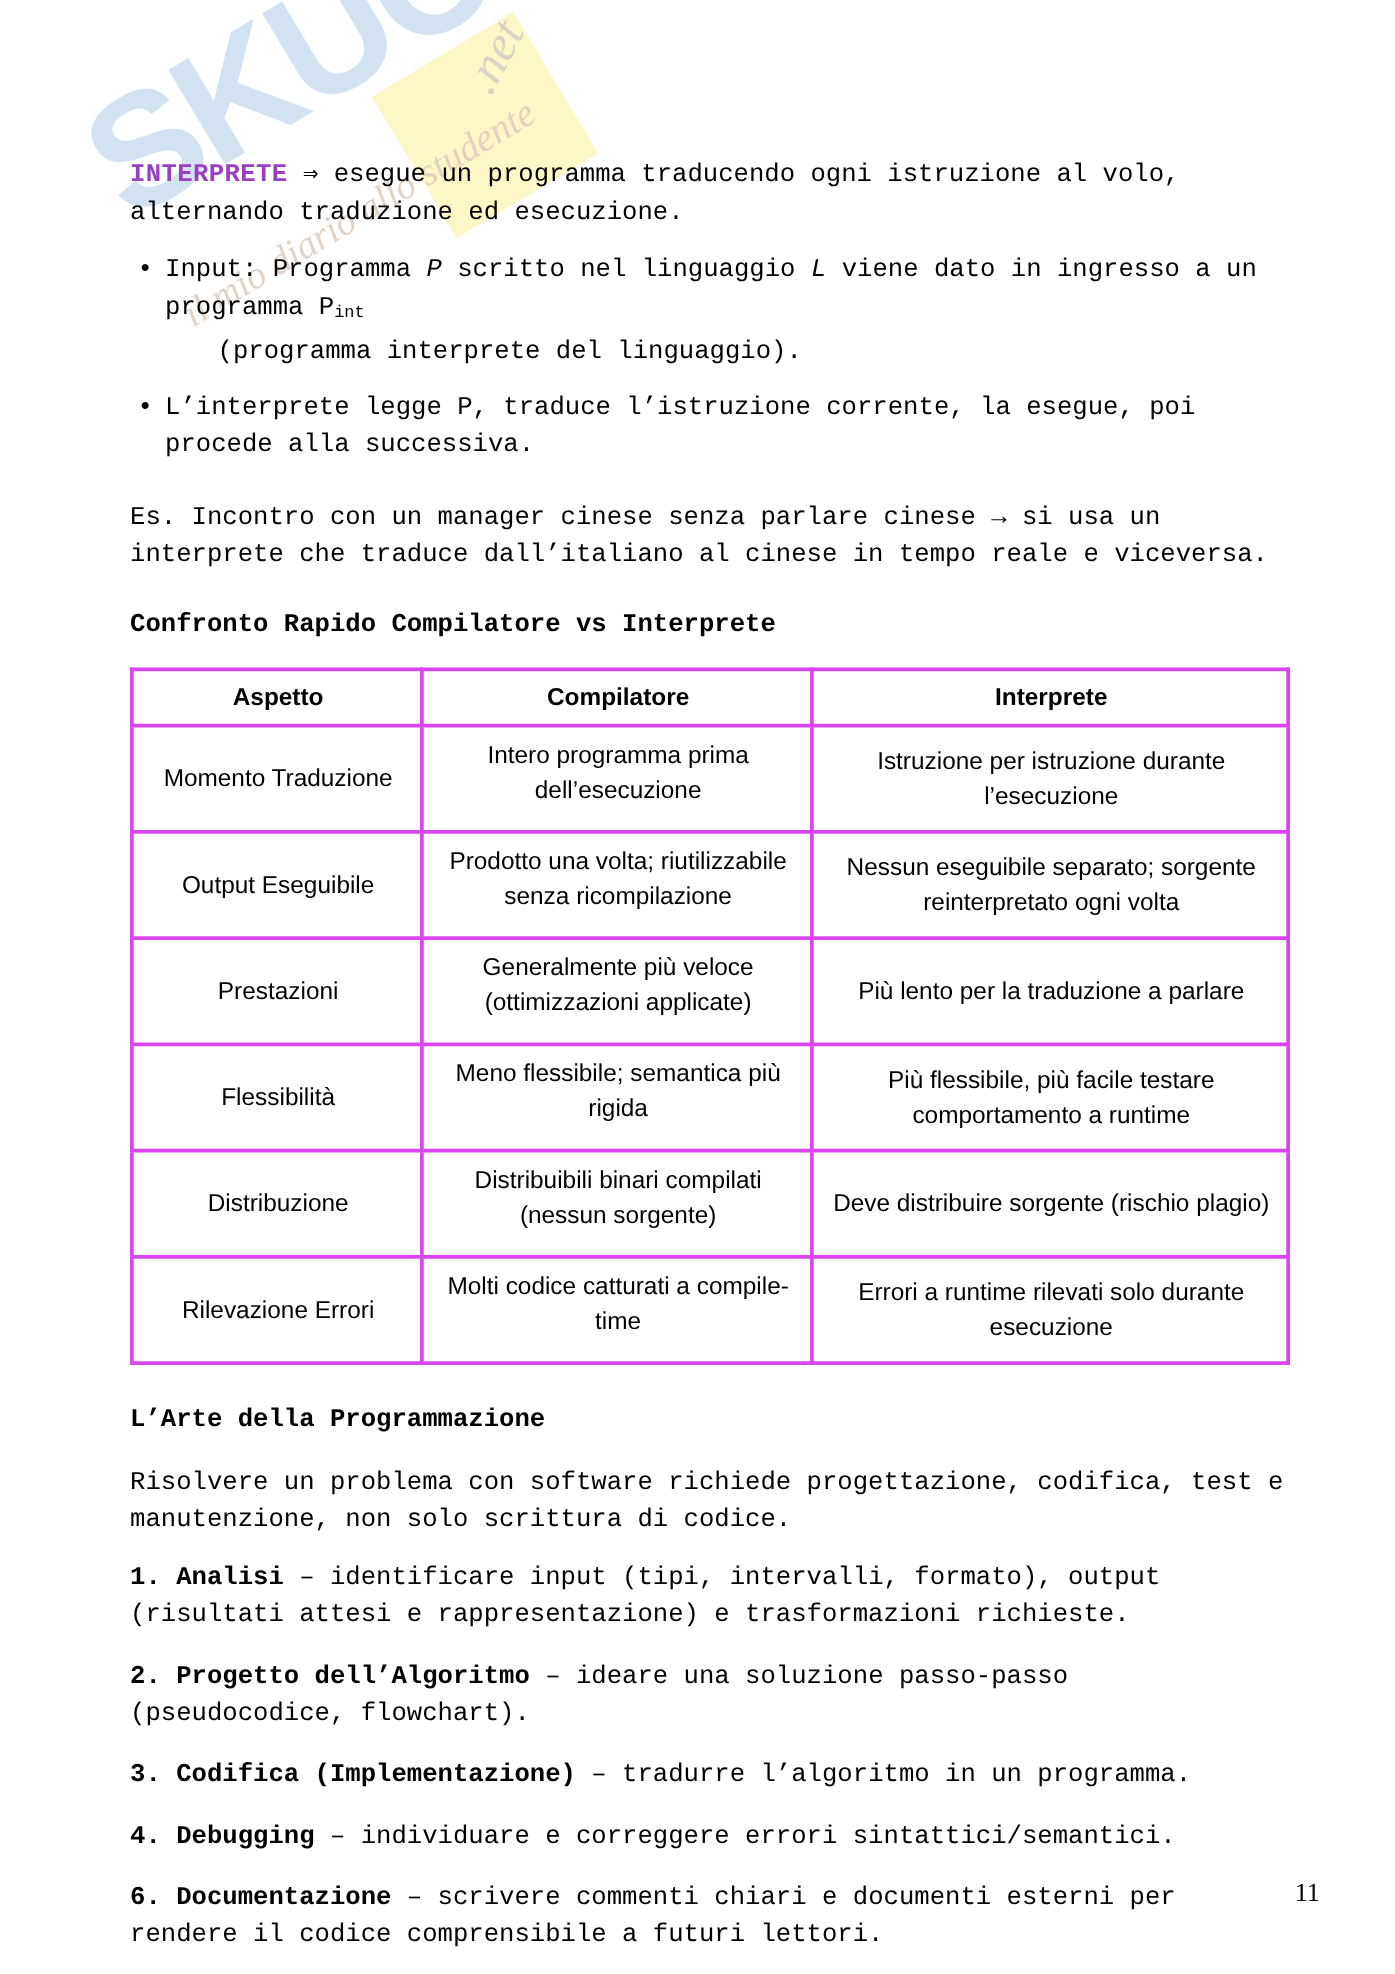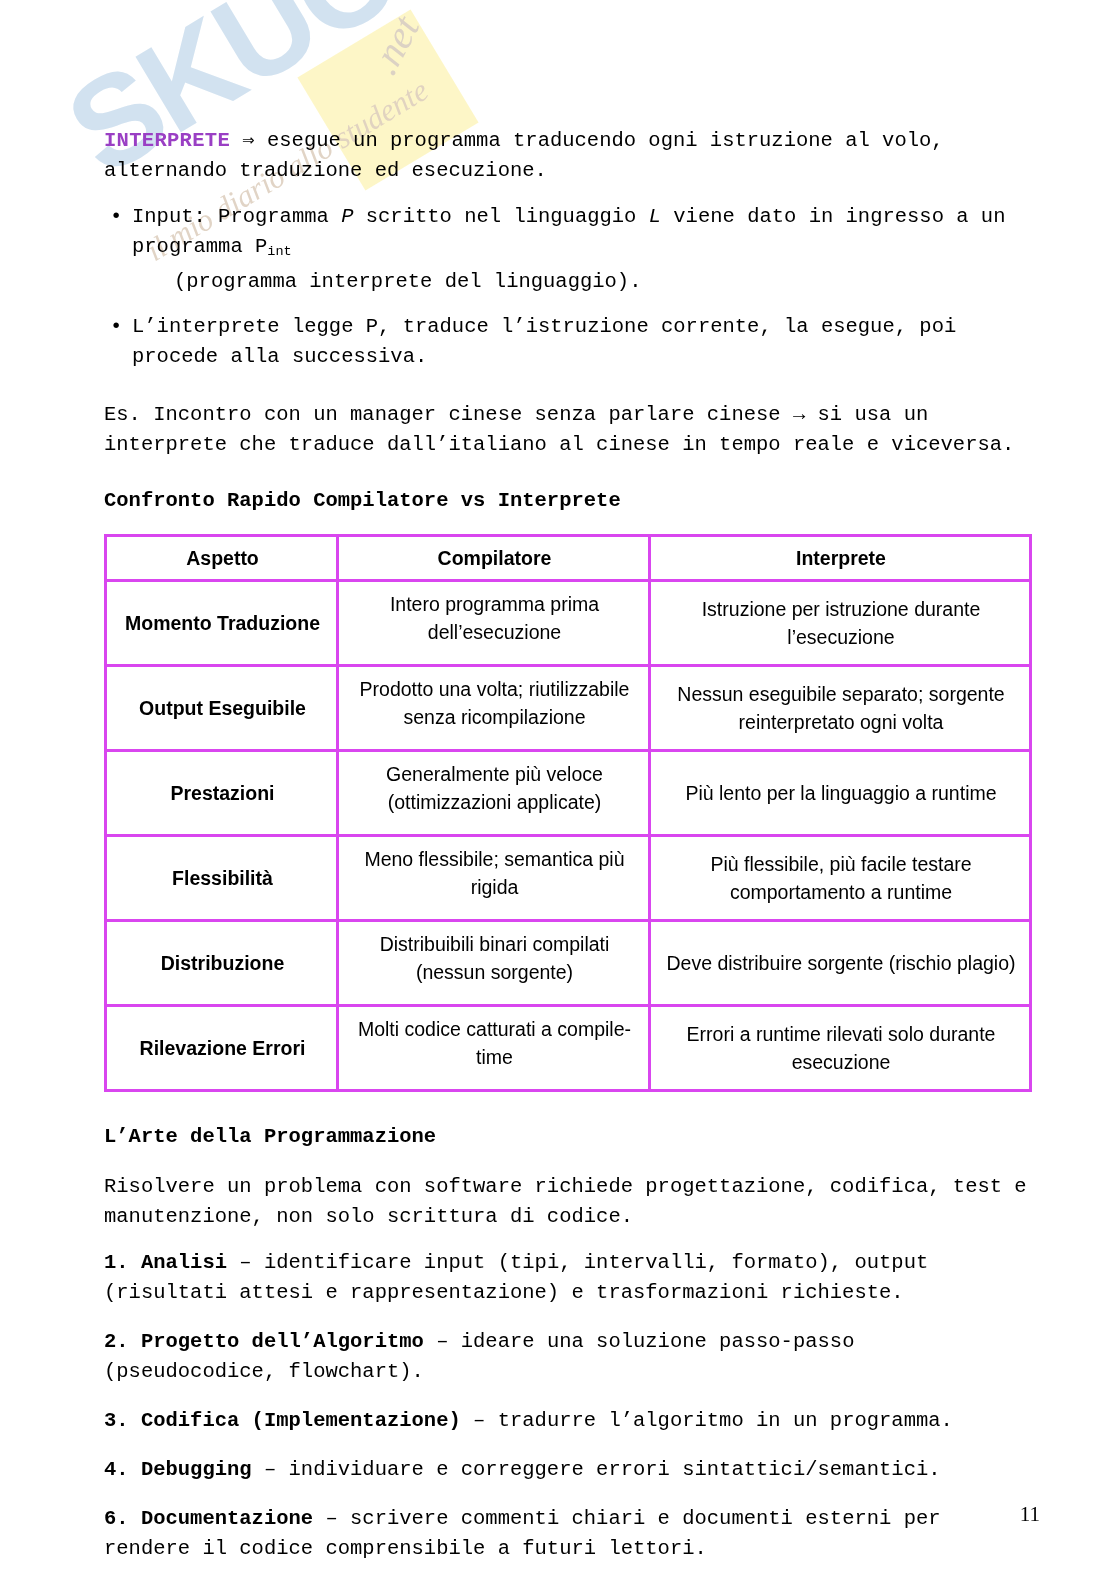--- a/index.html
+++ b/index.html
@@ -152,21 +152,21 @@
   table.cmp th {
     font-weight: bold;
     padding-top: 7px;
     padding-bottom: 7px;
     vertical-align: middle;
   }
   table.cmp col.c1 { width: 232px; }
   table.cmp col.c2 { width: 312px; }
   table.cmp col.c3 { width: 381px; }
   table.cmp td.aspect {
-    font-weight: bold;
+    font-weight: normal;
     margin-left: 16px;
   }
   table.cmp tbody td {
     height: 64px;
   }
   table.cmp tbody td.mid {
     vertical-align: top;
     padding-top: 8px;
   }
 
@@ -178,21 +178,21 @@
   }
   .step {
     font-size: 20.5px;
     line-height: 30px;
     margin-bottom: 19px;
   }
   .step b { font-weight: bold; }
 
   .page-number {
     position: absolute;
-    right: 76px;
+    right: 60px;
     bottom: 52px;
     font-size: 21px;
     font-family: "Liberation Serif", serif;
     z-index: 2;
   }
 </style>
 </head>
 <body>
 
 <div class="page">
@@ -242,21 +242,21 @@
           <td>Istruzione per istruzione durante l’esecuzione</td>
         </tr>
         <tr>
           <td class="aspect">Output Eseguibile</td>
           <td class="mid">Prodotto una volta; riutilizzabile senza ricompilazione</td>
           <td>Nessun eseguibile separato; sorgente reinterpretato ogni volta</td>
         </tr>
         <tr>
           <td class="aspect">Prestazioni</td>
           <td class="mid">Generalmente più veloce (ottimizzazioni applicate)</td>
-          <td>Più lento per la linguaggio a runtime</td>
+          <td>Più lento per la traduzione a parlare</td>
         </tr>
         <tr>
           <td class="aspect">Flessibilità</td>
           <td class="mid">Meno flessibile; semantica più rigida</td>
           <td>Più flessibile, più facile testare comportamento a runtime</td>
         </tr>
         <tr>
           <td class="aspect">Distribuzione</td>
           <td class="mid">Distribuibili binari compilati (nessun sorgente)</td>
           <td>Deve distribuire sorgente (rischio plagio)</td>

